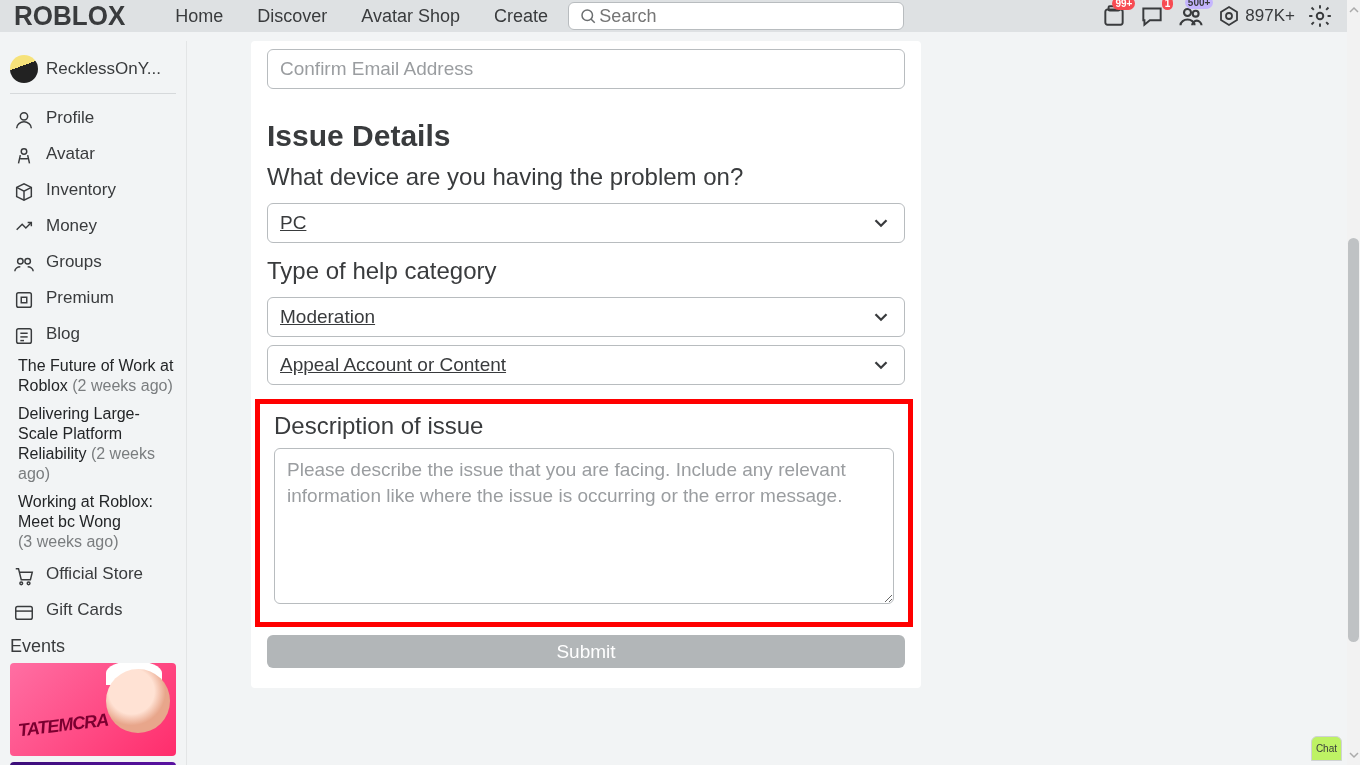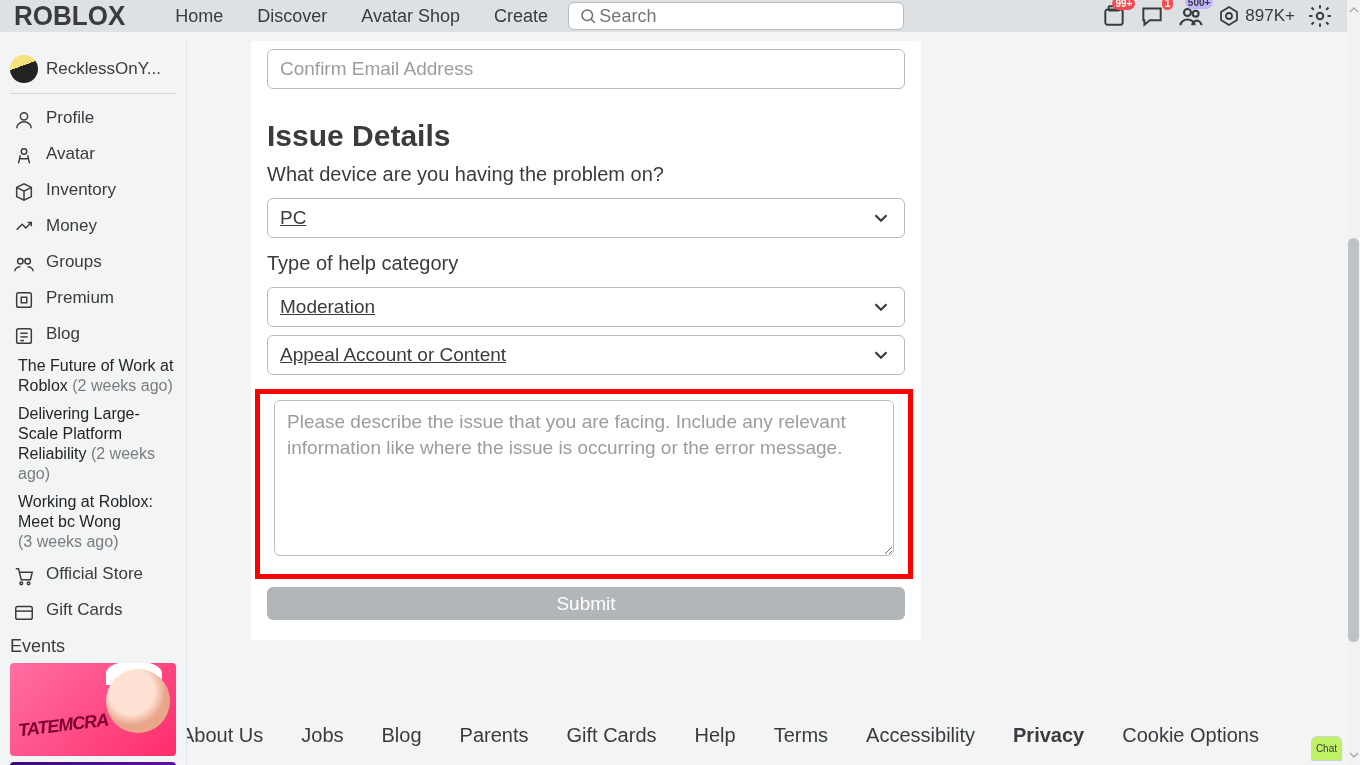--- a/index.html
+++ b/index.html
@@ -54,21 +54,21 @@
   .field { padding:8px 16px; }
   .text-input, .select, .textarea {
      width:100%; border:1px solid #b8bcbf; border-radius:6px; font-size:19px;
      padding:8px 12px; color:#393b3d; background:#fff;
   }
   .text-input::placeholder, .textarea::placeholder { color:#9a9da0; }
   .select { display:flex; align-items:center; justify-content:space-between; cursor:pointer;text-decoration:underline; }
   .select-txt { color:#393b3d; }
   .chevron svg { width:22px; height:22px; }
   .section-h { font-size:30px; font-weight:800; padding:22px 16px 4px;}
-  .label { font-size:20px; padding:6px 16px 4px; }
+  .label { font-size:24px; padding:6px 16px 4px; }
   .highlight-box { border:5px solid #ff0000; margin:6px 8px 6px 4px; padding:2px 6px 10px 6px;}
   .highlight-box .label { padding-left:8px; }
   .highlight-box .field { padding:4px 8px; }
   .textarea { height:156px; resize:both; line-height:1.35; }
   .submit-btn { margin:8px 16px 0; height:33px; border-radius:6px; background:#b2b6b8;
                 color:#fff; font-size:19px; font-weight:500; display:flex; align-items:center;
                 justify-content:center; cursor:pointer;}
 
   
   .footer { margin-top:64px; background:#f2f4f5; padding:20px 0; }
@@ -297,20 +297,21 @@
         <span class="select-txt">Appeal Account or Content</span>
         <span class="chevron">
           <svg viewBox="0 0 24 24" fill="none" stroke="#393b3d" stroke-width="2.5">
               <polyline points="6 9 12 15 18 9"></polyline>
             </svg>
         </span>
       </div>
     </div>
 
     <div class="highlight-box">
+      <div class="label">Description of issue</div>
       <div class="field">
         <textarea class="textarea" placeholder="Please describe the issue that you are facing. Include any relevant information like where the issue is occurring or the error message." style=""></textarea>
       </div>
     </div>
 
     <div class="submit-btn">Submit</div>
   </div>
 
   <div class="footer">
     <div class="footer-links">

